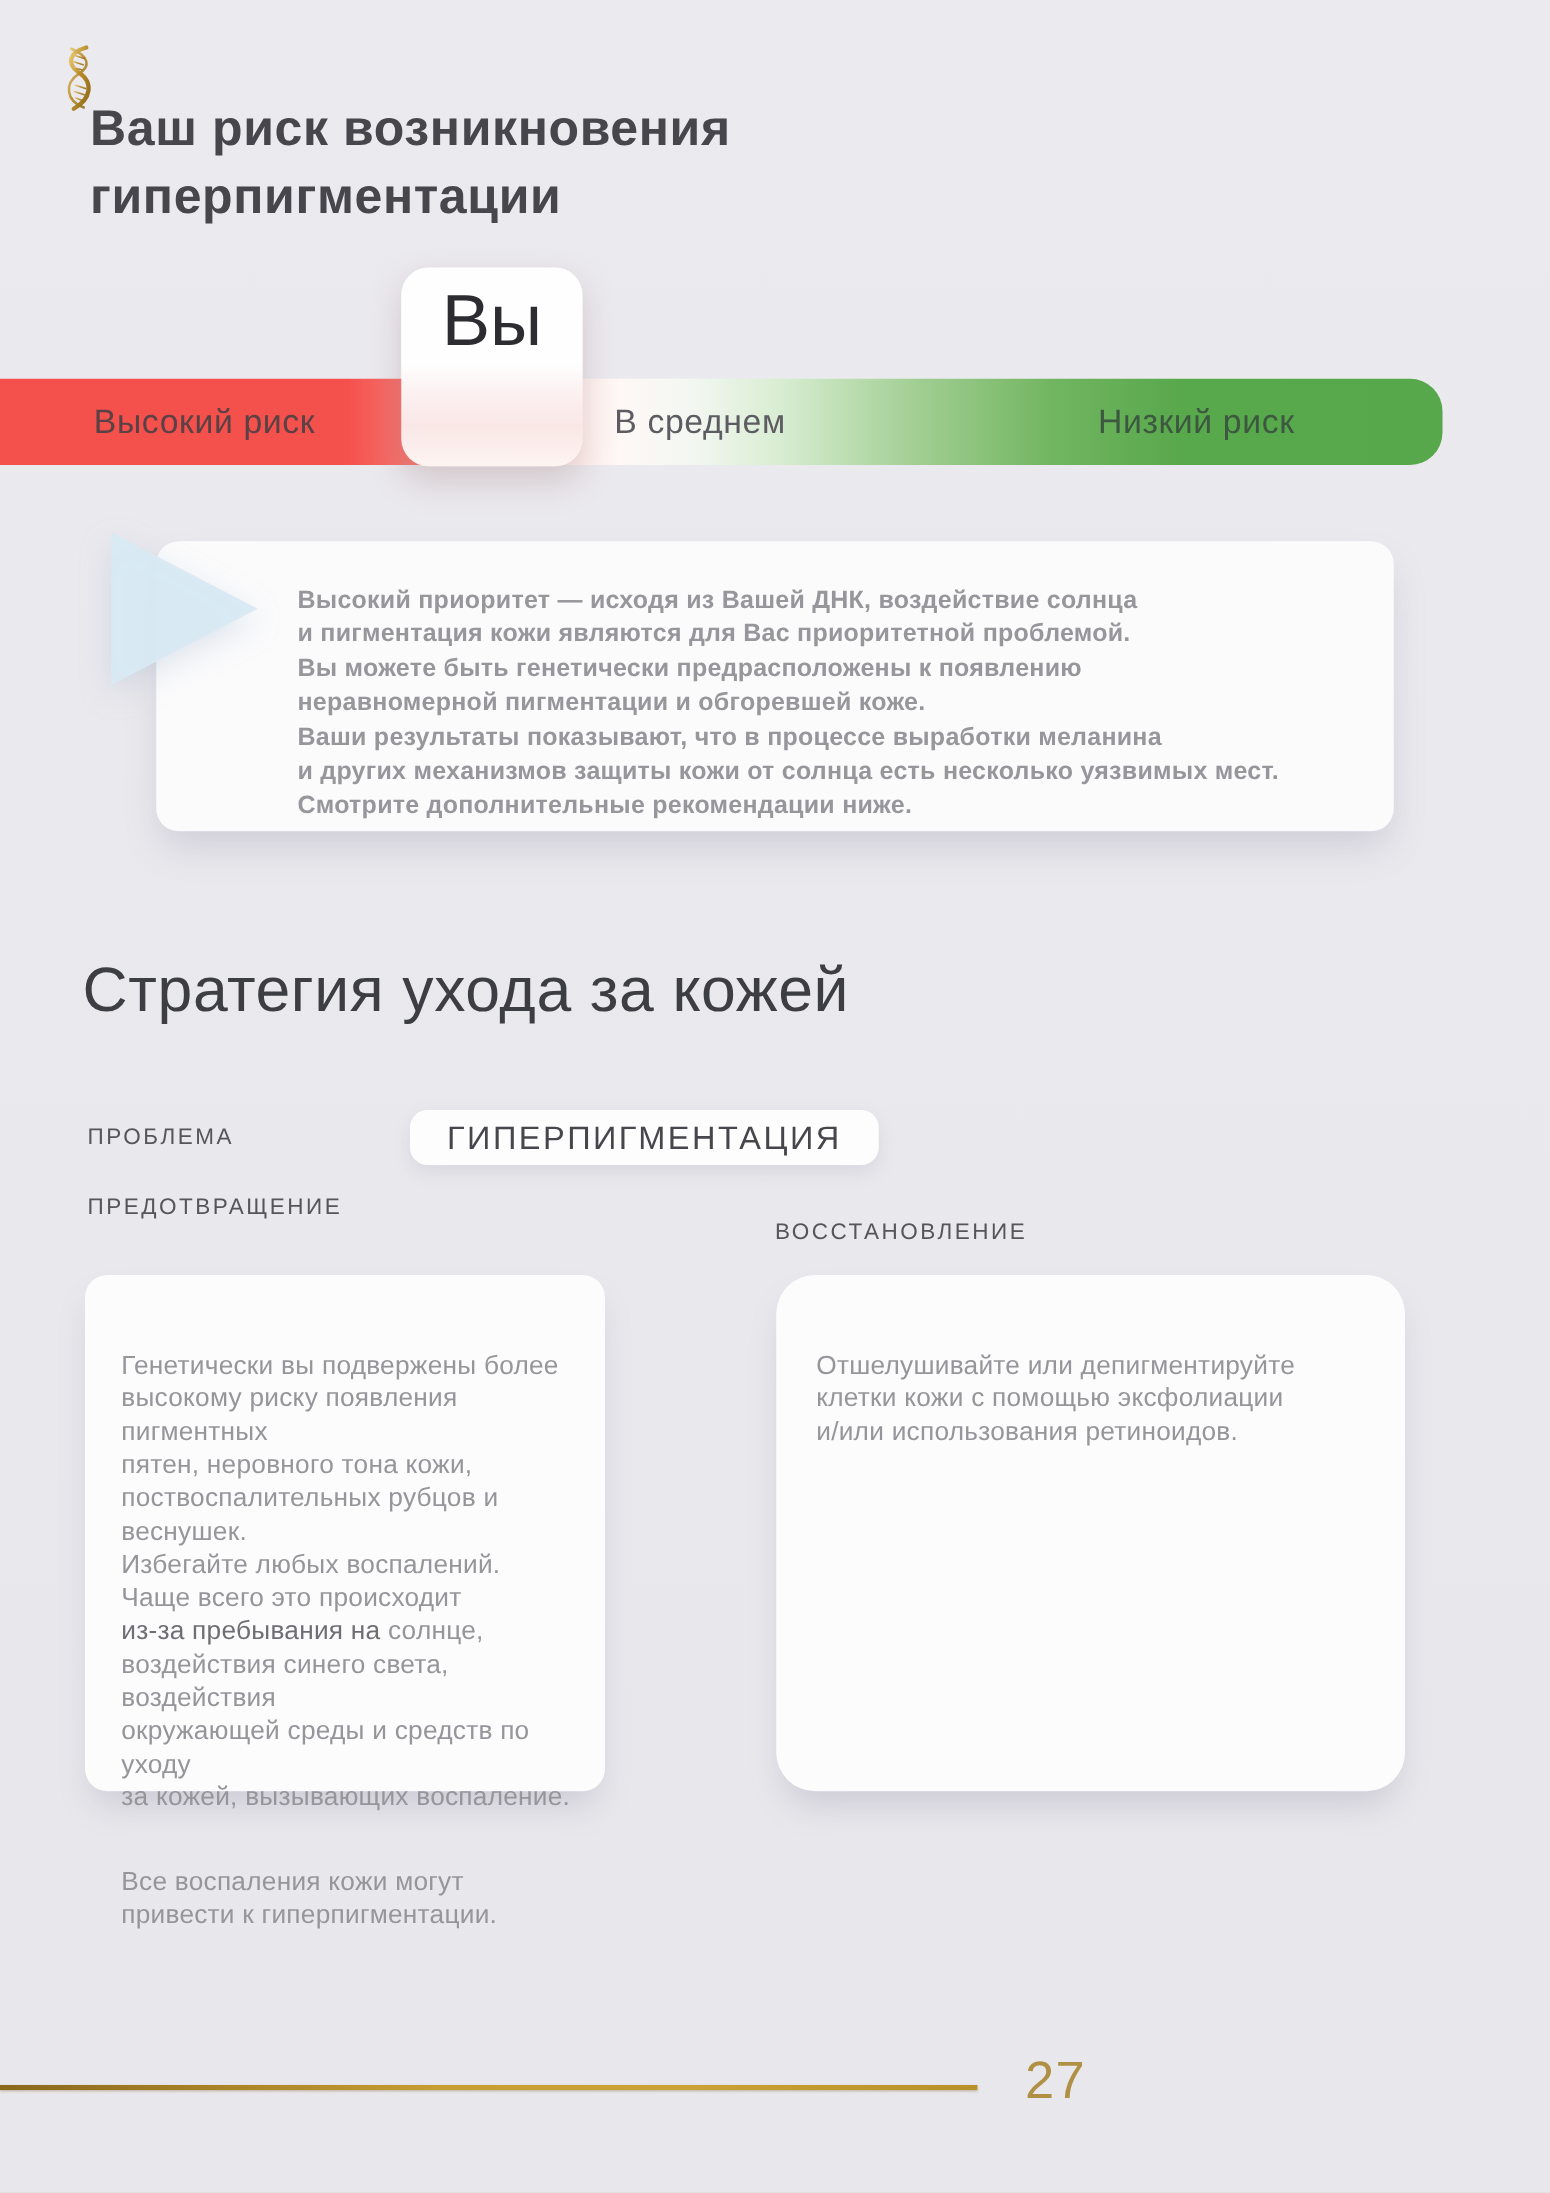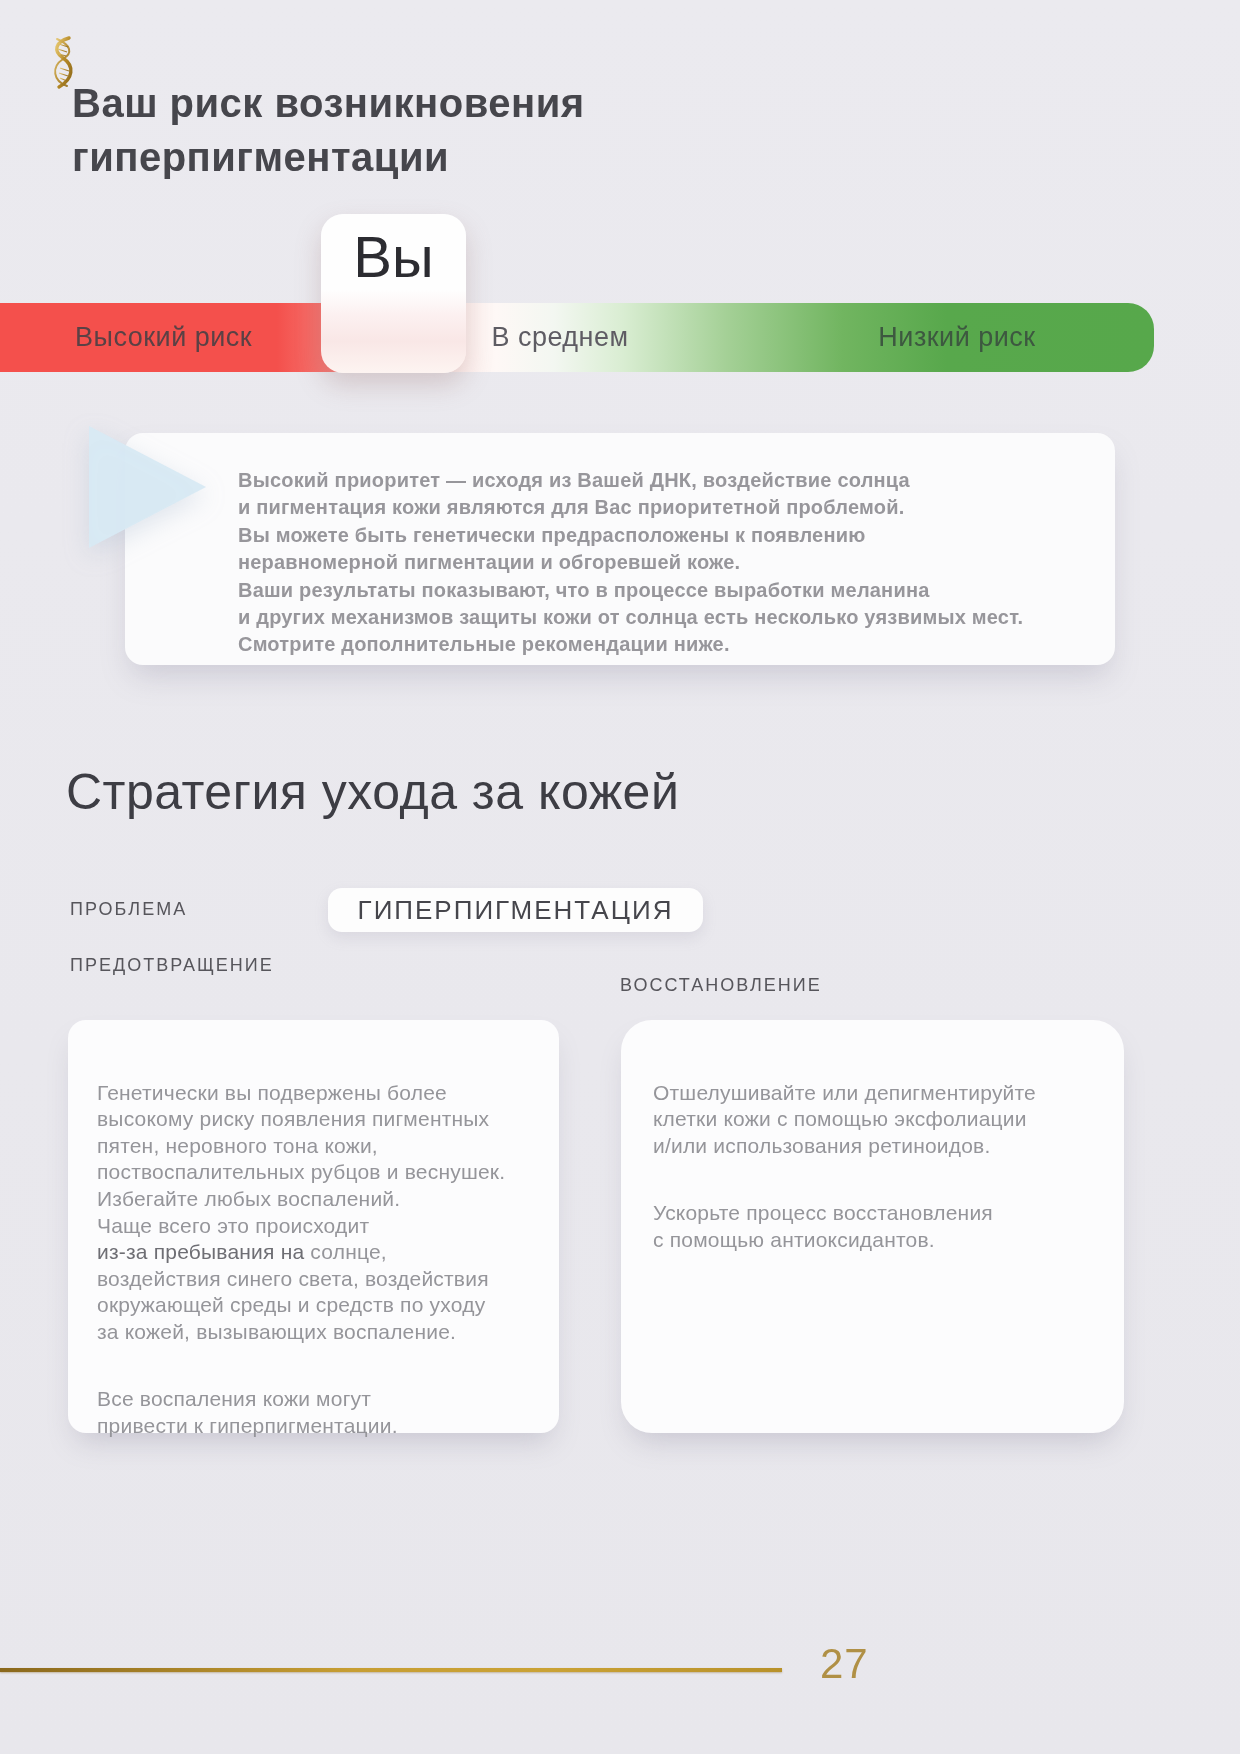--- a/index.html
+++ b/index.html
@@ -101,21 +101,21 @@
     display:flex;align-items:center;justify-content:center;
     font-size:26px;font-weight:300;letter-spacing:2px;color:#46464c;
   }
 
   .info-card{
     position:absolute;top:1020px;height:413px;
     background:#fcfcfd;border-radius:18px;
     box-shadow:0 16px 28px -8px rgba(130,125,150,.30);
     box-sizing:border-box;
   }
-  .prevention-card{left:68px;width:491px;padding:33px 24px 0 29px;}
+  .prevention-card{left:68px;width:416px;padding:33px 24px 0 29px;}
   .restoration-card{left:621px;width:503px;padding:33px 24px 12px 32px;border-radius:31px;}
   .card-text{
     font-size:21px;font-weight:300;line-height:26.6px;color:#95959a;
     letter-spacing:.2px;
   }
   .card-text p{margin:0 0 14px 0;}
   .emph{color:#6e6e74;font-weight:400;}
 
   
   .footer-divider{
@@ -201,21 +201,19 @@
       <p>Все воспаления кожи могут
 привести к гиперпигментации.</p>
     </div>
   </div>
 
   <div class="info-card restoration-card">
     <div class="card-text prelines">
       <p>Отшелушивайте или депигментируйте
 клетки кожи с помощью эксфолиации
 и/или использования ретиноидов.</p>
-      <p>Ускорьте процесс восстановления
-с помощью антиоксидантов.</p>
     </div>
   </div>
 
   <div class="footer-divider"></div>
   <div class="page-number">27</div>
 
 </div>
 
 </body></html>

